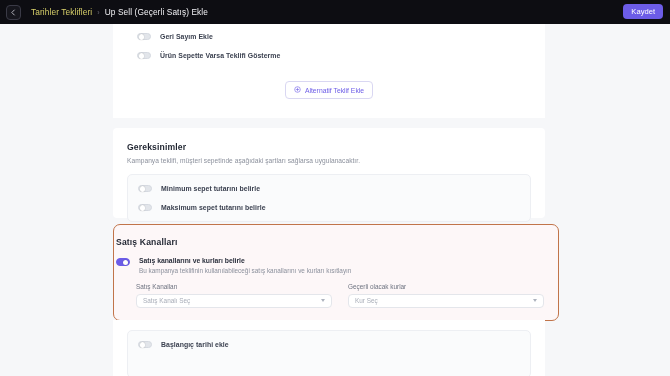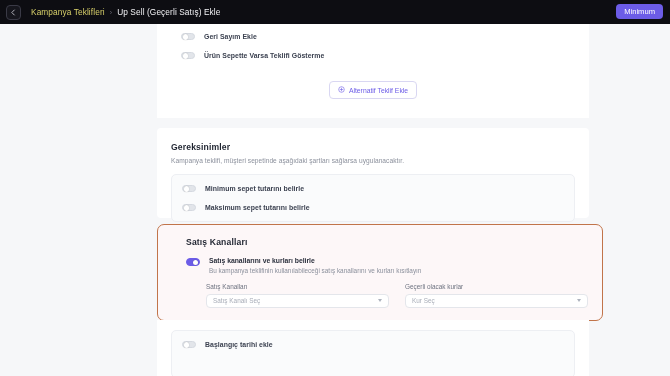--- a/index.html
+++ b/index.html
@@ -65,21 +65,20 @@
     align-items: center;
     cursor: pointer;
   }
 
   
   .page {
     height: 352px;
     background: #f6f7f9;
     overflow: hidden;
     position: relative;
-    margin-left: 44px;
   }
 
   
   .section {
     padding: 0 14px;
   }
   .section-title {
     font-size: 8.6px;
     font-weight: bold;
     color: #1f2430;
@@ -164,21 +163,21 @@
   }
 
   
   .highlight {
     position: absolute;
     left: 113px;
     width: 446px;
     border: 1.3px solid #c1744a;
     border-radius: 7px;
     background: #fdf7f8;
-    padding: 0 14px 12px 28px;
+    padding: 0 14px 12px 2px;
   }
   .highlight .section-title { padding-top: 12px; }
 
   .hl-body { padding-top: 10px; }
   .hl-row { display: flex; align-items: flex-start; }
   .hl-texts { margin-left: 9px; }
   .hl-title {
     font-size: 6.8px;
     font-weight: bold;
     color: #2a2f3c;
@@ -236,25 +235,25 @@
 
 <div class="topbar">
   <div class="back-btn">
     <span>
       <svg width="7" height="7" viewBox="0 0 10 10">
         <path d="M6.2 1.4 L2.6 5 L6.2 8.6" fill="none" stroke="#cfcfd8" stroke-width="1.2" stroke-linecap="round" stroke-linejoin="round"></path>
       </svg>
     </span>
   </div>
   <div class="crumbs">
-    <span class="crumb-link">Kampanya Teklifleri</span>
+    <span class="crumb-link">Tarihler Teklifleri</span>
     <span class="crumb-sep">›</span>
     <span class="crumb-cur">Up Sell (Geçerli Satış) Ekle</span>
   </div>
-  <button class="save-btn">Minimum</button>
+  <button class="save-btn">Kaydet</button>
 </div>
 
 <div class="page">
 
   <div class="card-seg" style="top:0px;height:94px;">
     <div class="section">
       <div class="panel plain" style="margin-top:3px;">
         <div class="toggle-row">
           <div class="switch">
               <div class="knob"></div>

